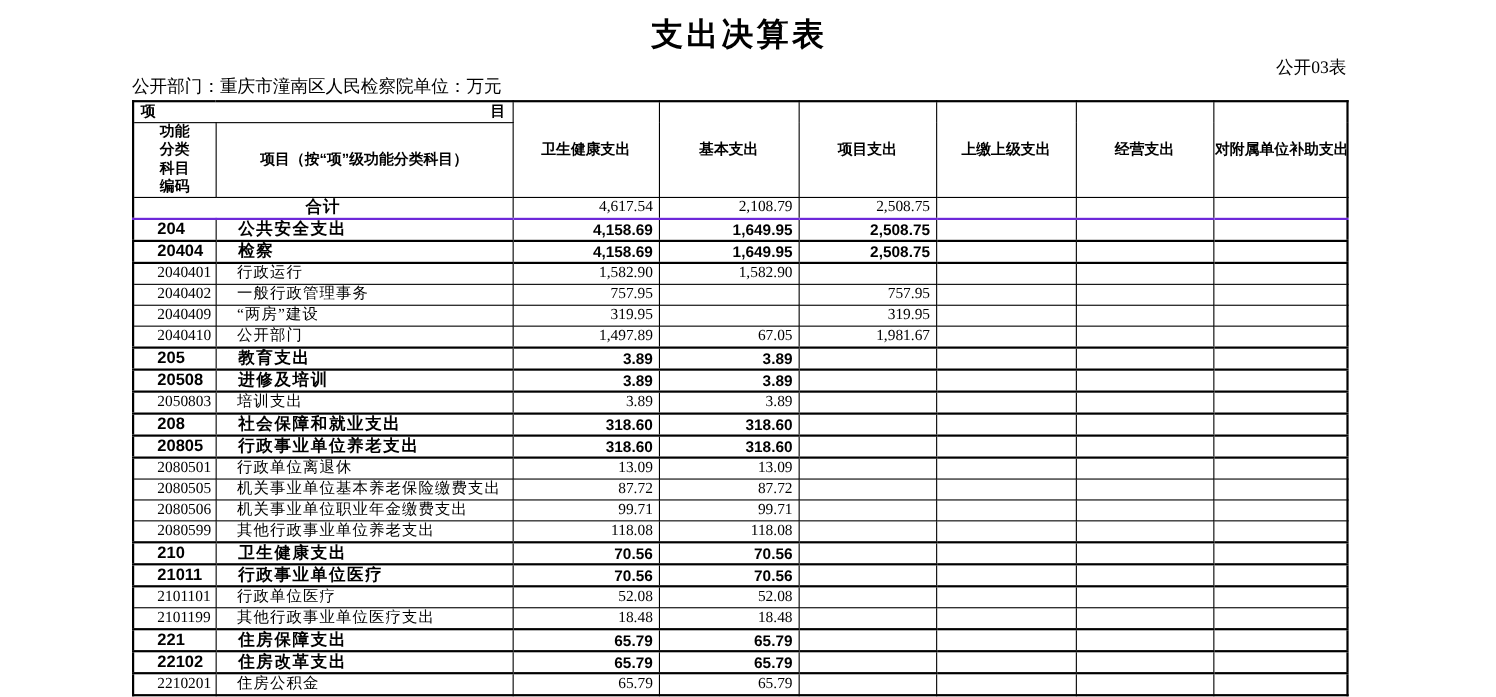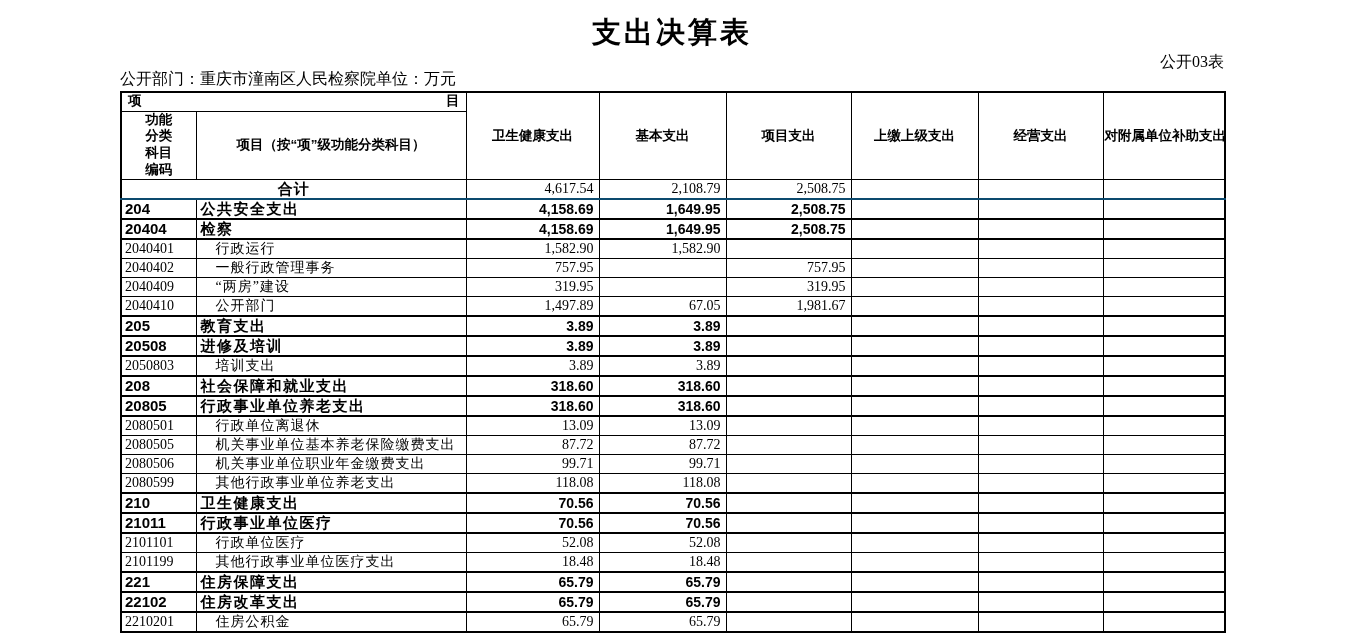--- a/index.html
+++ b/index.html
@@ -51,41 +51,41 @@
   .h-group {
     padding: 0 6px;
   }
   .h-group .jl { float: left; }
   .h-group .jr { float: right; }
   .h-nowrap { white-space: nowrap; padding: 0 1px; }
   .h-wrap { white-space: normal; padding: 0 20px; }
   thead td { border-bottom-width: 1px; }
   tbody tr { height: 19px; }
   tbody td { font-size: 14px; line-height: 18px; }
-  .c-code { text-align: left; padding-left: 3px; }
-  .c-name { text-align: left; padding-left: 4px; }
+  .c-code { text-align: left; padding-left: 21px; }
+  .c-name { text-align: left; padding-left: 20px; }
   .c-num  { text-align: right; padding-right: 5px; }
   tr.r-sub .c-name { padding-left: 19px; letter-spacing: 1px; }
   tr.r-bold td {
     font-family: "Liberation Sans", "DejaVu Sans", sans-serif;
     font-weight: bold;
     border-top: 2px solid #000;
     border-bottom: 2px solid #000;
   }
   tr.r-bold .c-name { letter-spacing: 1.5px; font-size: 15px; }
   tr.r-bold .c-code { font-size: 15px; }
   tr.r-total .c-name {
     text-align: center;
     padding-left: 0;
     font-family: "Liberation Sans", "DejaVu Sans", sans-serif;
     font-weight: bold;
     font-size: 15px;
     letter-spacing: 1px;
   }
-  tr.r-total td { border-bottom: 2px solid #0c4a6e; margin-left: 27px; }
+  tr.r-total td { border-bottom: 2px solid #6d28d9; margin-left: 27px; }
   .note {
     margin-top: 5px;
     font-size: 14px;
     line-height: 18px;
     letter-spacing: 0.5px;
   }
 </style>
 </head>
 <body>
 

